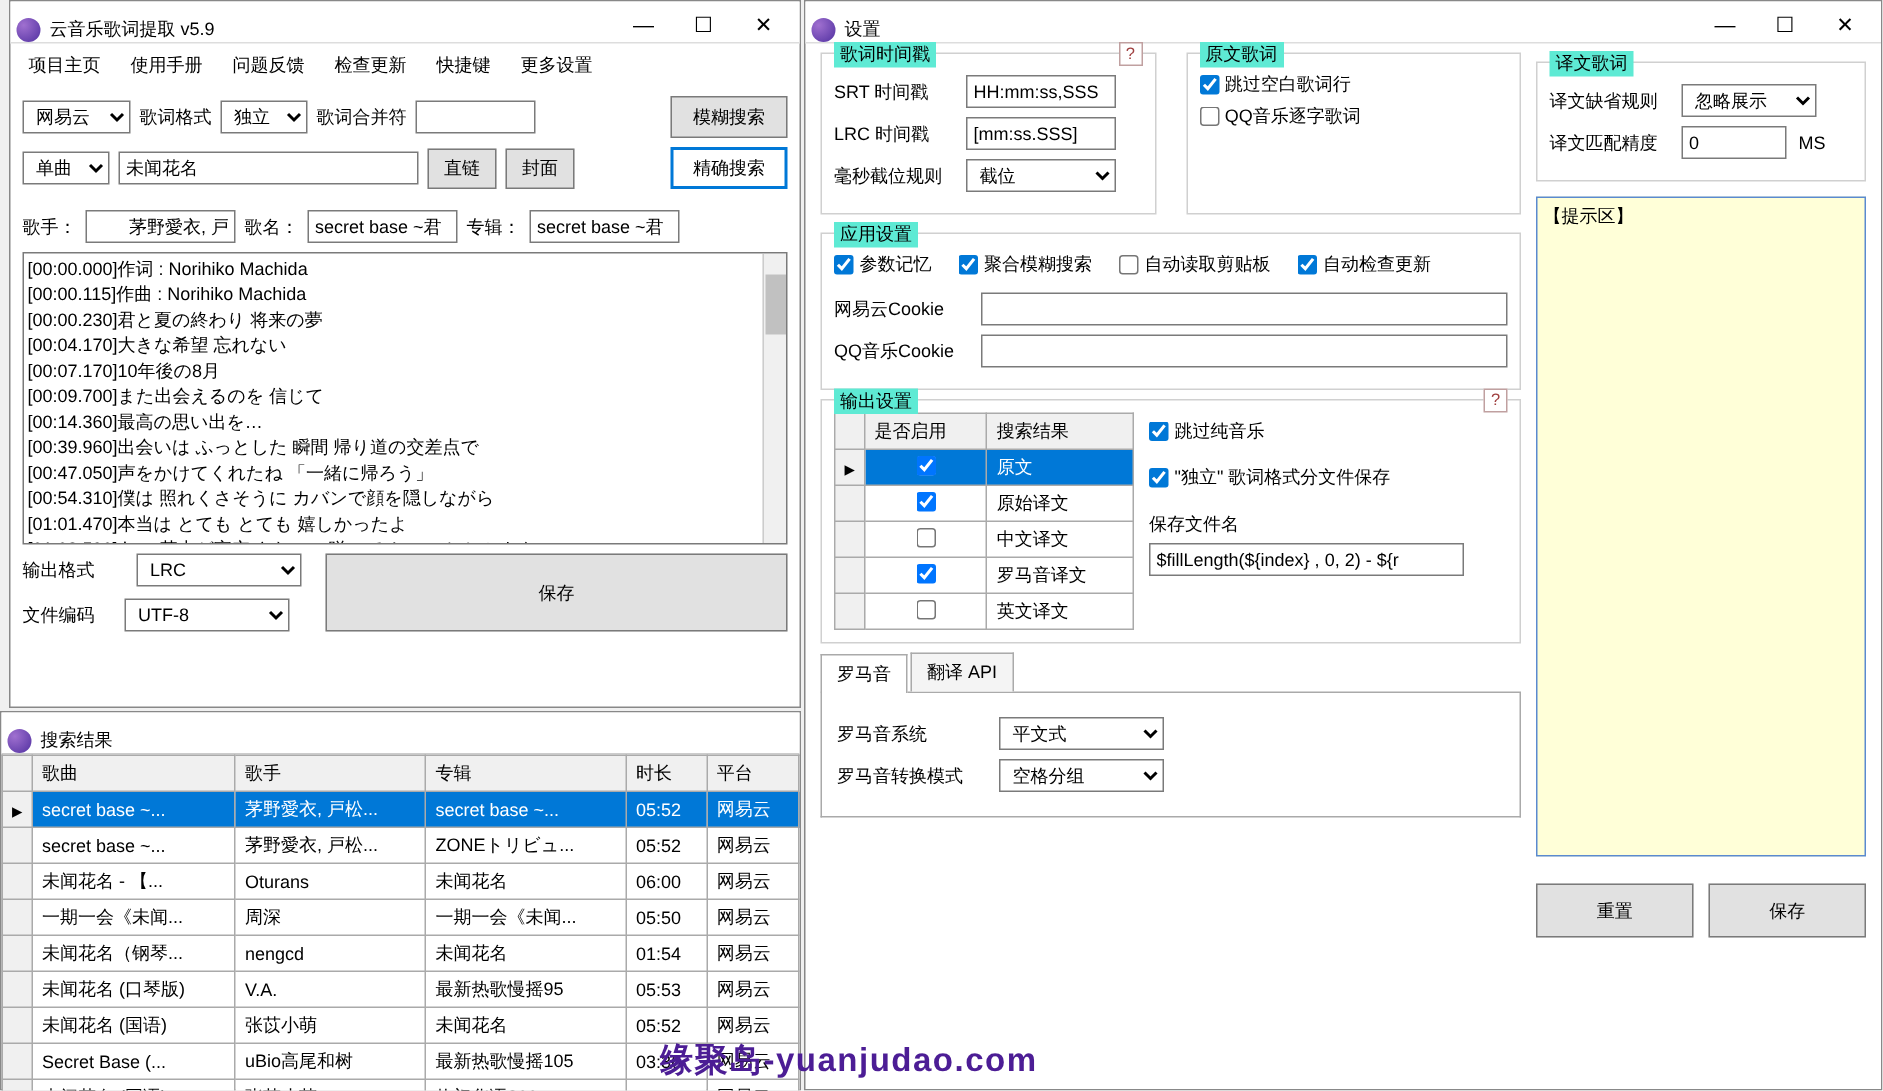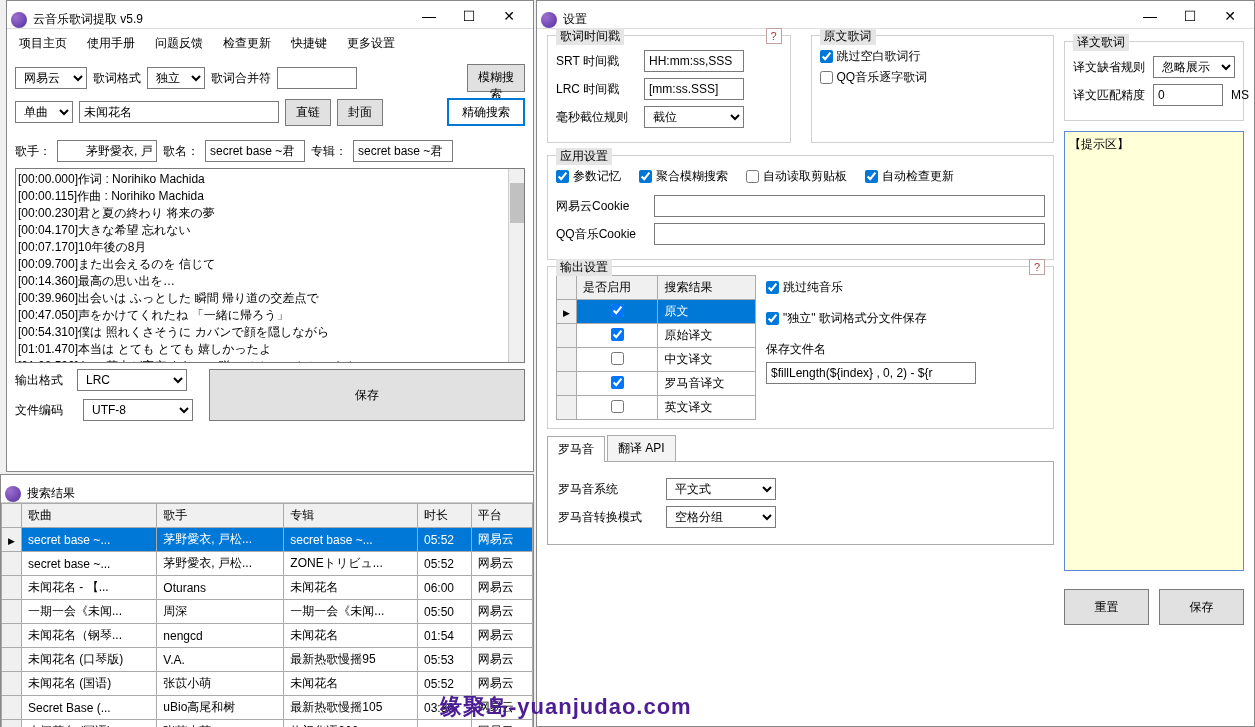--- a/index.html
+++ b/index.html
@@ -14,21 +14,21 @@
 .menuitem { padding: 2px 4px; }
 .row { display: flex; align-items: center; margin: 6px 8px; gap: 6px; }
 .label { white-space: nowrap; }
 select, input[type=text] { border: 1px solid #7a7a7a; padding: 2px 4px; background: #fff; font-size: 12px; height: 22px; }
 button { border: 1px solid #7a7a7a; background: #e1e1e1; padding: 4px 10px; font-size: 12px; }
 button.primary { border: 2px solid #0078d7; background: #fff; padding: 3px 10px; }
 .textarea { border: 1px solid #7a7a7a; margin: 4px 8px; height: 195px; overflow: auto; font-family: "SimSun", monospace; font-size: 12px; padding: 2px; white-space: pre; position: relative; }
 .scrollbar-v { position: absolute; right: 0; top: 0; bottom: 0; width: 16px; background: #f0f0f0; border-left: 1px solid #ccc; }
 .scrollbar-v .thumb { position: absolute; top: 14px; width: 14px; left: 1px; height: 40px; background: #c1c1c1; }
 .fieldset { border: 1px solid #d0d0d0; margin: 6px 10px; padding: 8px; position: relative; }
-.fieldset .legend { position: absolute; top: -8px; left: 8px; background: #e5e5e5; padding: 0 4px; }
+.fieldset .legend { position: absolute; top: -8px; left: 8px; background: #5eead4; padding: 0 4px; }
 .helpbtn { position: absolute; top: -8px; right: 8px; width: 16px; height: 16px; background: #fff; border: 1px solid #c0a0a0; color: #a04040; text-align: center; line-height: 14px; font-size: 11px; }
 .cb { display: flex; align-items: center; gap: 4px; margin: 4px 0; }
 .cb input { accent-color: #0078d7; }
 .grid-row { display: flex; align-items: center; margin: 6px 0; gap: 8px; }
 .tbl { border-collapse: collapse; width: 100%; }
 .tbl th, .tbl td { border: 1px solid #aaa; padding: 3px 6px; text-align: left; font-weight: normal; background: #fff; }
 .tbl th { background: #f0f0f0; }
 .tbl tr.sel td { background: #0078d7; color: #fff; }
 .rowheader { width: 20px; background: #f0f0f0 !important; border: 1px solid #aaa; }
 .rowheader.sel::before { content: "▶"; color: #000; font-size: 9px; }
@@ -62,21 +62,21 @@
     <span class="menuitem">更多设置</span>
   </div>
 
   <div class="row">
     <select style="width:72px"><option>网易云</option></select>
     <span class="label">歌词格式</span>
     <select style="width:58px"><option>独立</option></select>
     <span class="label">歌词合并符</span>
     <input type="text" style="width: 80px;" value="">
     <div style="flex:1"></div>
-    <button style="height:28px;width:58px">模糊搜索</button>
+    <button style="height:28px;width:78px">模糊搜索</button>
   </div>
 
   <div class="row">
     <select style="width:58px"><option>单曲</option></select>
     <input type="text" style="width: 200px;" value="未闻花名">
     <button>直链</button>
     <button>封面</button>
     <div style="flex:1"></div>
     <button class="primary" style="height:28px;width:78px">精确搜索</button>
   </div>
@@ -102,21 +102,21 @@
 [00:54.310]僕は 照れくさそうに カバンで顔を隠しながら
 [01:01.470]本当は とても とても 嬉しかったよ
 [01:08.590]あぁ 花火が夜空 きれいに咲いて ちょっとセツナク
 [01:15.770]あぁ 風が時間とともに 流れる
 [01:22.580]嬉しくって 楽しくって 冒険も いろいろしたね
 [01:29.760]二人の 秘密の 基地の中
 [01:36.740]君と夏の終わり 将来の夢 大きな希望 忘れない</span><div class="scrollbar-v"><div class="thumb"></div></div></div>
 
   <div class="row" style="align-items:flex-start">
     <div style="display:flex;flex-direction:column;gap:8px;">
-      <div style="display:flex;align-items:center;gap:2px">
+      <div style="display:flex;align-items:center;gap:16px">
         <span class="label" style="width:60px">输出格式</span>
         <select style="width:110px"><option>LRC</option></select>
       </div>
       <div style="display:flex;align-items:center;gap:8px">
         <span class="label" style="width:60px">文件编码</span>
         <select style="width:110px"><option>UTF-8</option></select>
       </div>
     </div>
     <button style="flex:1;height:52px;margin-left:10px">保存</button>
   </div>
@@ -356,21 +356,21 @@
           <span class="label" style="width:100px">罗马音系统</span>
           <select style="width:110px"><option>平文式</option></select>
         </div>
         <div class="grid-row">
           <span class="label" style="width:100px">罗马音转换模式</span>
           <select style="width:110px"><option>空格分组</option></select>
         </div>
       </div>
     </div>
 
-    <div style="width:190px;padding:6px 10px 0 0">
+    <div style="width:230px;padding:6px 10px 0 0">
       <div class="fieldset" style="margin:6px 0">
         <span class="legend">译文歌词</span>
         <div class="grid-row">
           <span class="label" style="width:80px">译文缺省规则</span>
           <select style="width:90px"><option>忽略展示</option></select>
         </div>
         <div class="grid-row">
           <span class="label" style="width:80px">译文匹配精度</span>
           <input type="text" style="width: 70px;" value="0">
           <span class="label">MS</span>

